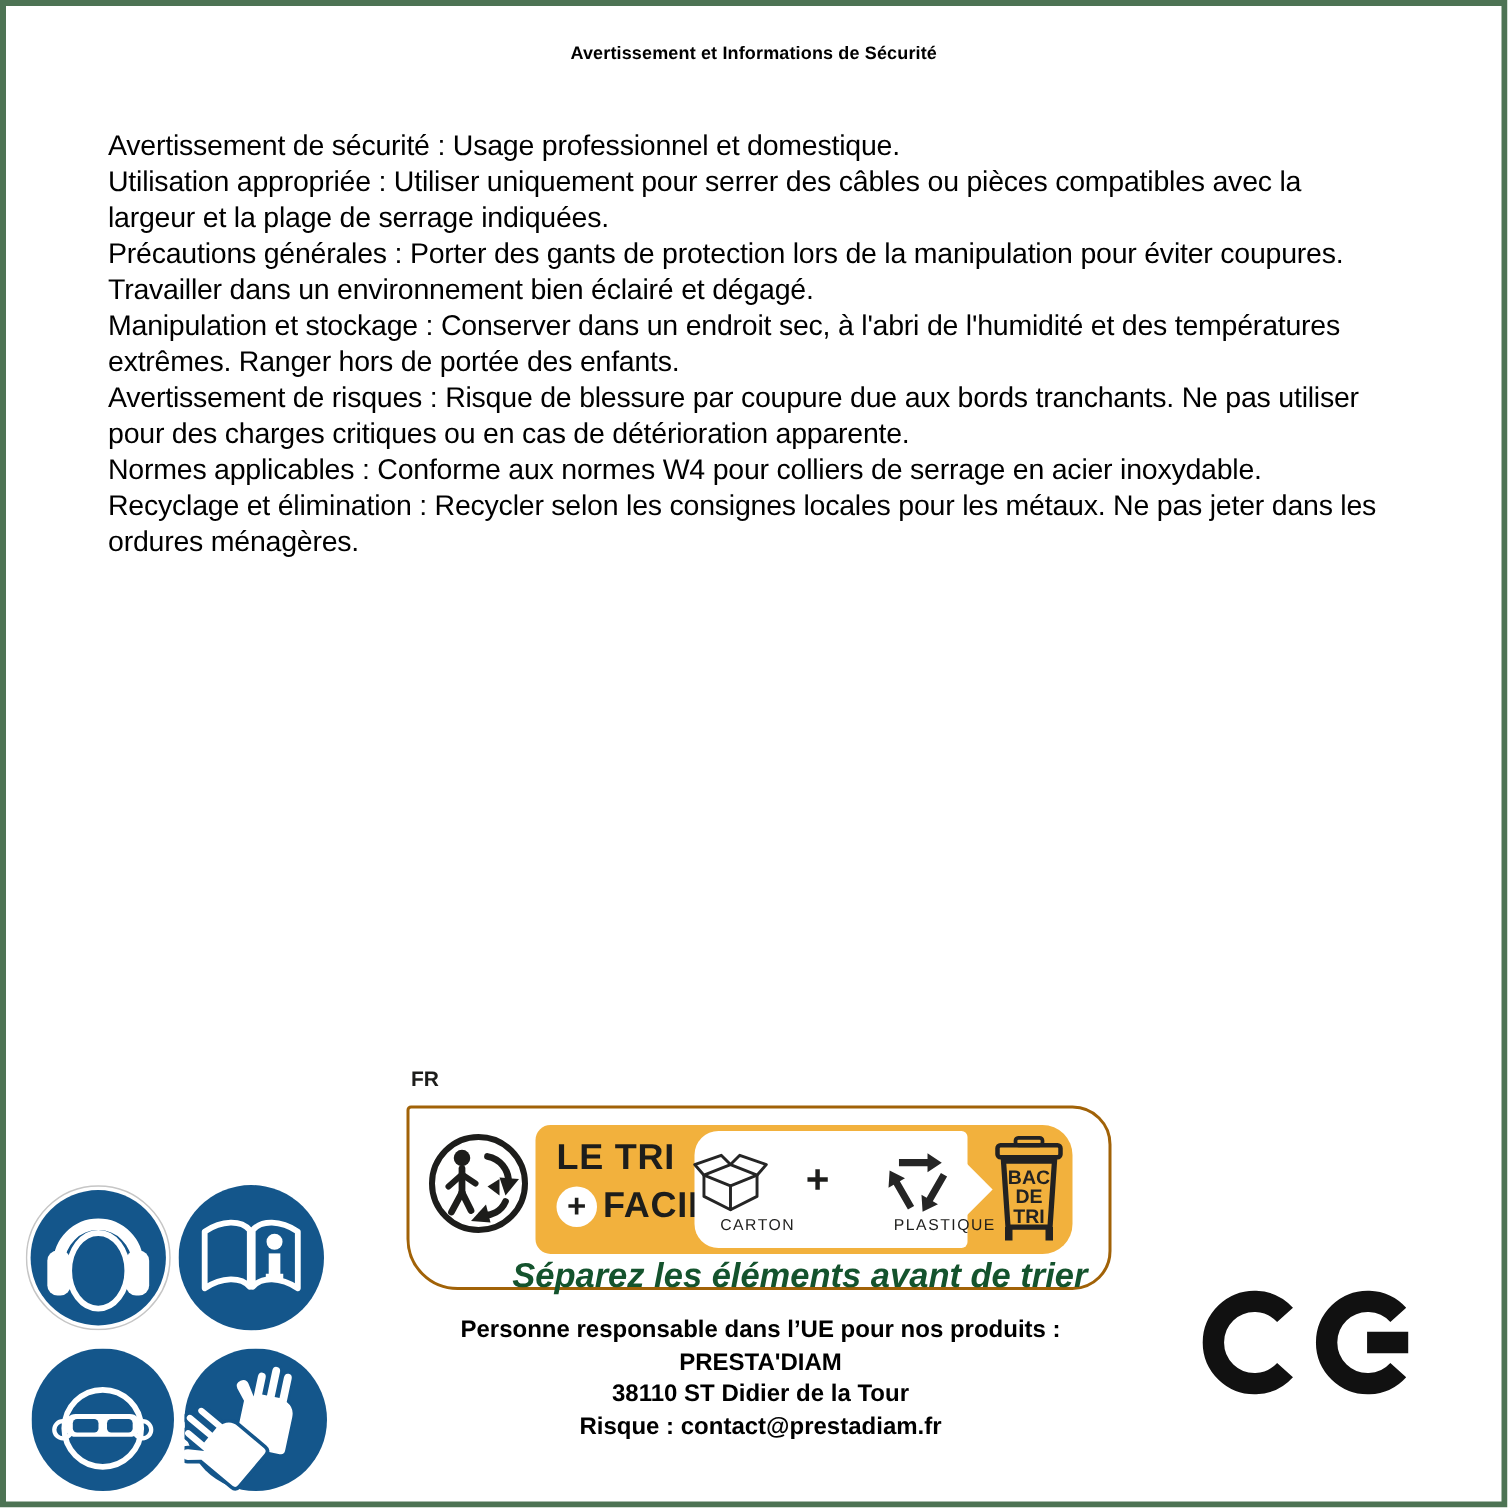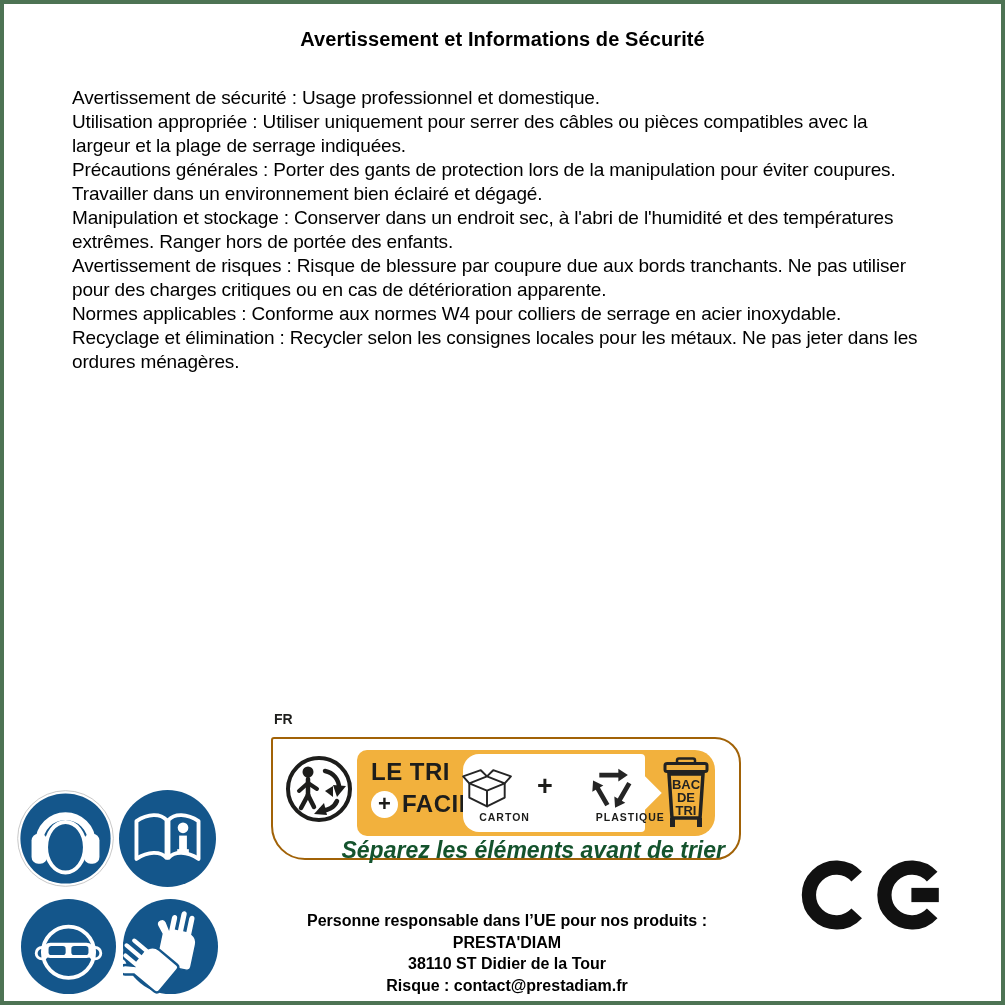--- a/index.html
+++ b/index.html
@@ -1,20 +1,20 @@
 <!DOCTYPE html>
 <html style="--green: #4d7354; --accent: #F2B13D; --blue: #14568b;"><head>
 <meta charset="utf-8">
 <style>
   html,body{margin:0;padding:0;background:#fff;}
   .page{position:relative;width:1005px;height:1005px;background:#fff;
         border:4px solid var(--green,#4d7354);box-sizing:border-box;
         font-family:"Liberation Sans",sans-serif;color:#000;overflow:hidden;}
   .title{position:absolute;top:24px;left:0;width:100%;text-align:center;
-         font-size:20px;font-weight:bold;letter-spacing:0.1px;}
+         font-size:12px;font-weight:bold;letter-spacing:0.1px;}
   .bodytext{position:absolute;left:68px;top:82px;width:856px;
             font-size:19px;line-height:24px;letter-spacing:-0.15px;}
   .bodytext p{margin:0;}
   
   .icons{position:absolute;left:0;top:780px;width:250px;height:225px;}
   .micon{position:absolute;}
   
   .fr-code{position:absolute;left:270px;top:707px;font-size:14px;font-weight:bold;color:#1d1d1b;}
   .label-box{position:absolute;left:267px;top:733px;width:470px;height:123px;background:#fff;
              border:2px solid #a16207;border-radius:3px 26px 26px 34px;box-sizing:border-box;}
@@ -24,27 +24,27 @@
   .tri-words{position:absolute;left:14px;top:9px;color:#1d1d1b;}
   .tri-l1{font-size:24px;font-weight:bold;letter-spacing:0.5px;line-height:26px;}
   .tri-l2{display:flex;align-items:center;gap:4px;margin-top:5px;}
   .plus-circle{width:27px;height:27px;border-radius:50%;background:#fff;display:flex;
                align-items:center;justify-content:center;font-size:22px;font-weight:bold;color:#1d1d1b;line-height:1;}
   .tri-fac{font-size:24px;font-weight:bold;letter-spacing:0.5px;}
   .panel{position:absolute;left:106px;top:4px;width:182px;height:78px;background:#fff;
          border-radius:16px 4px 4px 16px;display:flex;align-items:center;justify-content:center;gap:7px;}
   .panel-point{position:absolute;left:242px;top:17px;width:52px;height:52px;background:#fff;transform:rotate(45deg);}
   .mat{display:flex;flex-direction:column;align-items:center;position:relative;z-index:2;}
-  .mat-label{font-size:10.5px;font-weight:bold;letter-spacing:1px;color:#1d1d1b;margin-top:1px;margin-left:36px;}
+  .mat-label{font-size:10.5px;font-weight:normal;letter-spacing:1px;color:#1d1d1b;margin-top:1px;margin-left:36px;}
   .mat-plus{font-size:27px;font-weight:bold;color:#1d1d1b;margin-bottom:14px;position:relative;z-index:2;}
   .bin{position:absolute;left:306px;top:7px;z-index:3;}
   .caption{position:absolute;right:14px;top:98px;font-size:23px;font-weight:bold;
            font-style:italic;color:#14532d;}
   
-  .responsible{position:absolute;left:253px;top:906px;width:500px;text-align:center;
+  .responsible{position:absolute;left:253px;top:872px;width:500px;text-align:center;
                font-size:16px;font-weight:bold;line-height:21.5px;}
   .ce{position:absolute;left:797px;top:841px;}
   svg text{font-family:"Liberation Sans",sans-serif;}
 </style>
 </head>
 <body>
 
 <div class="page">
 
   <div class="title">Avertissement et Informations de Sécurité</div>

